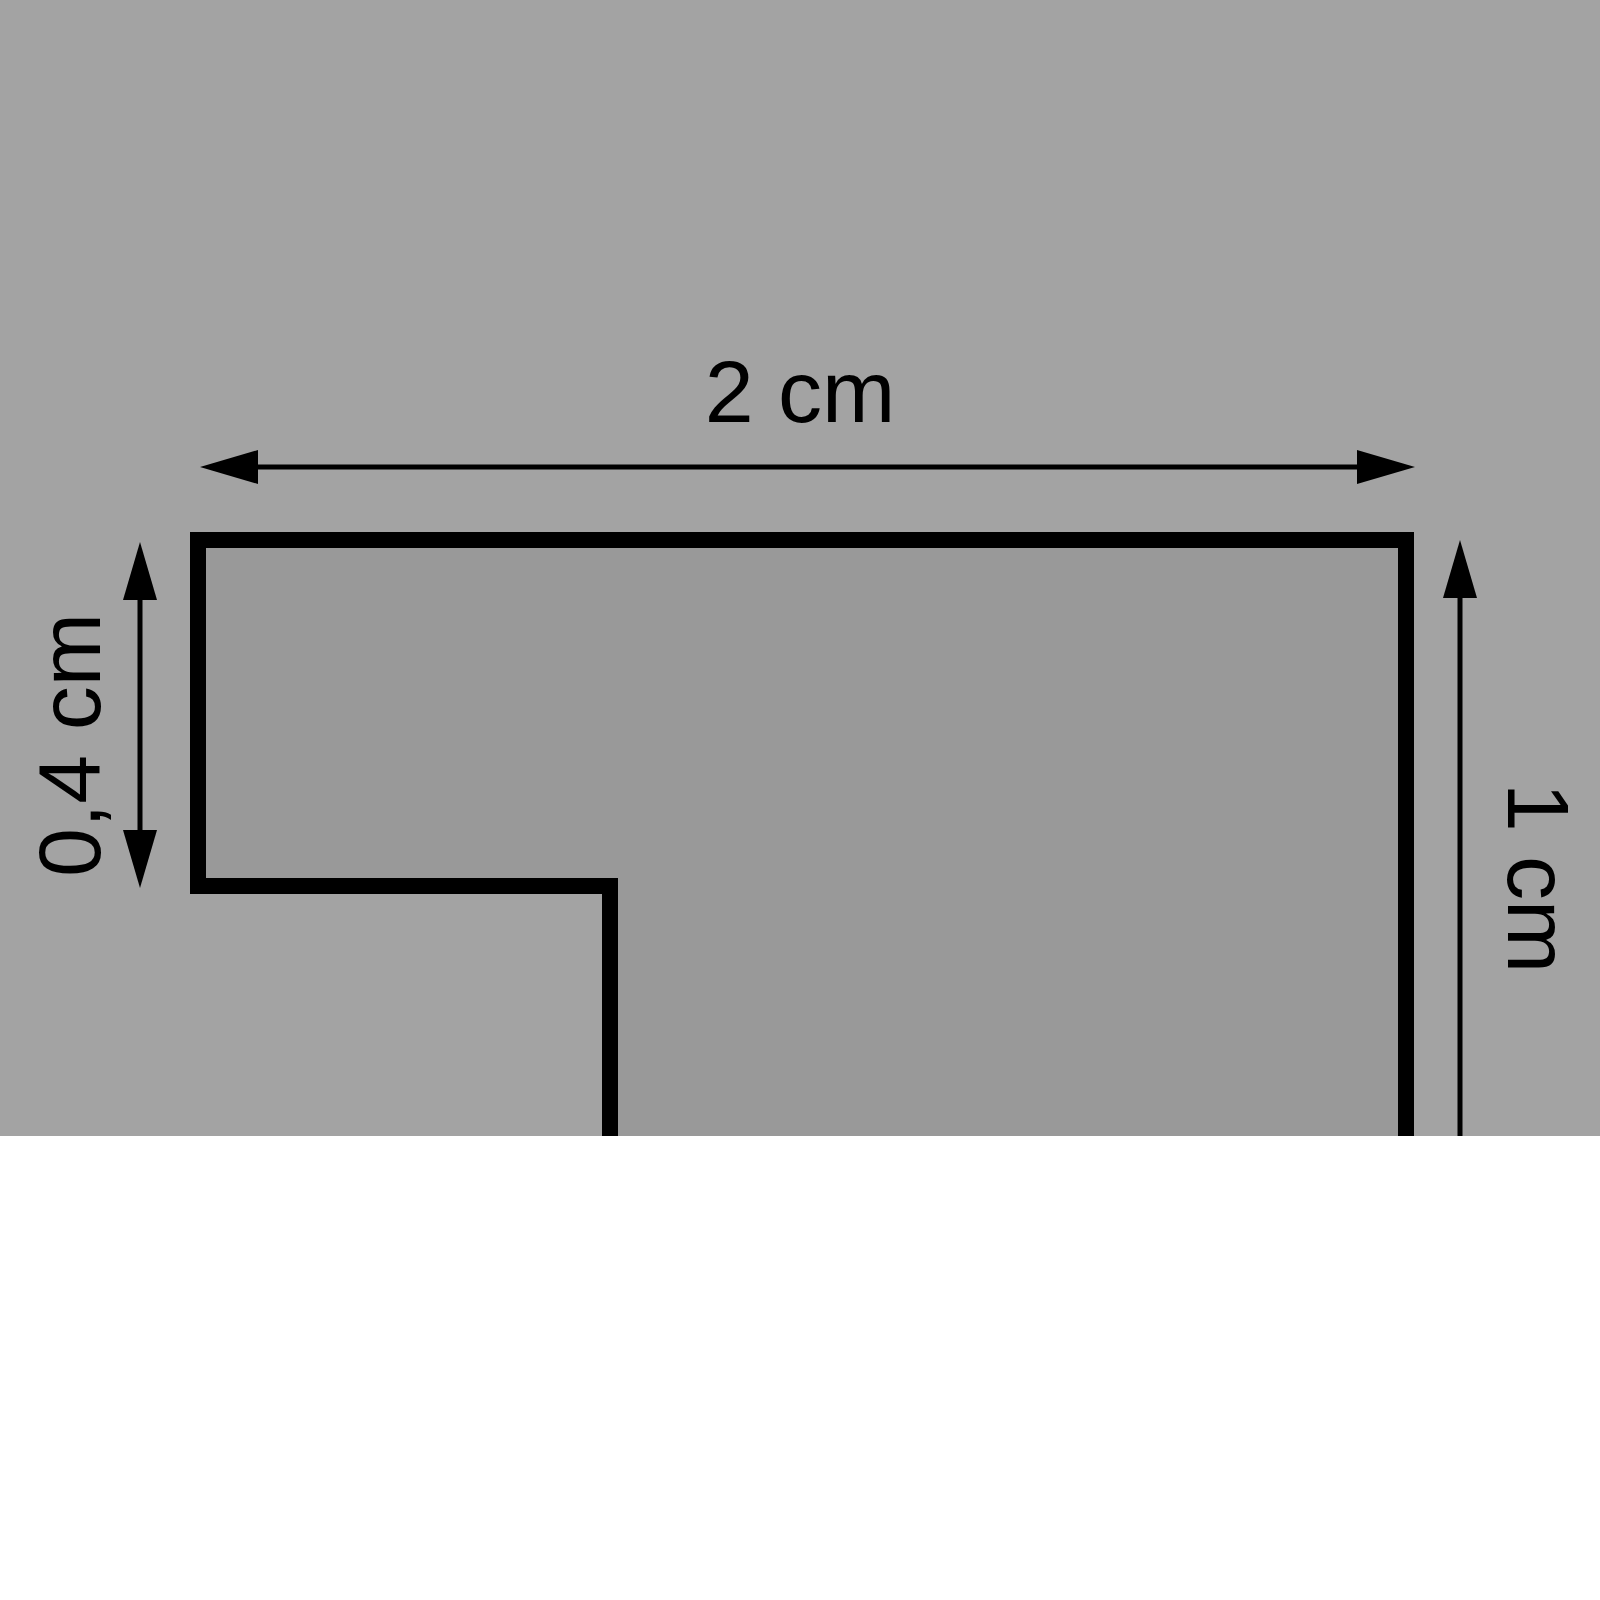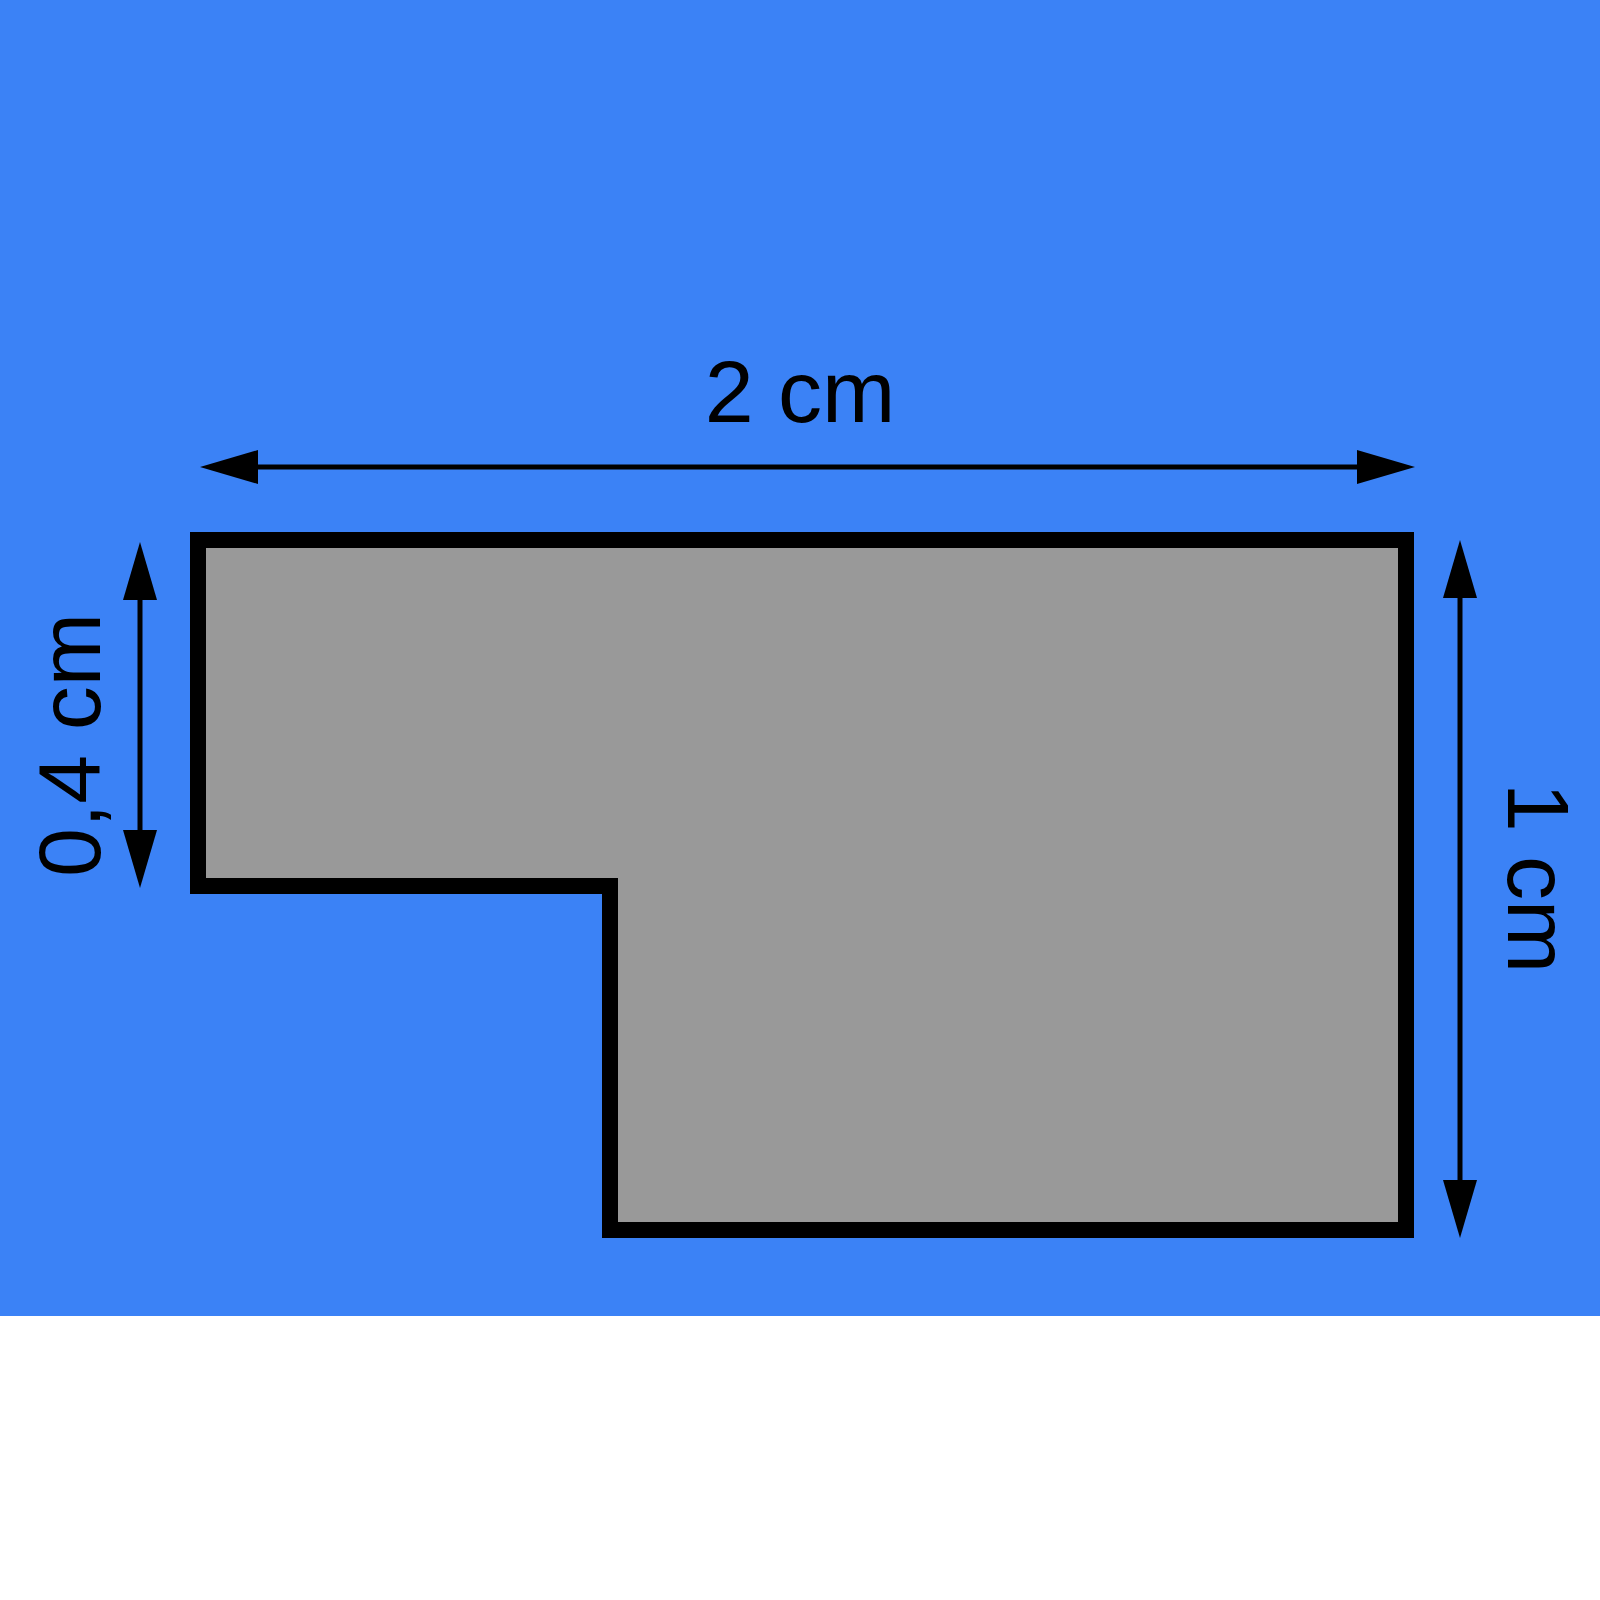--- a/index.html
+++ b/index.html
@@ -2,22 +2,22 @@
 <html><head>
 <meta charset="utf-8">
 <style>
   html, body {
     margin: 0;
     padding: 0;
     background: #ffffff;
   }
   .canvas-wrap {
     width: 1600px;
-    height: 1316px;
-    background: #3b82f6;
+    height: 1136px;
+    background: #a3a3a3;
     position: relative;
     overflow: hidden;
   }
   svg {
     display: block;
   }
   .dim-label {
     font-family: "Liberation Sans", "DejaVu Sans", sans-serif;
     font-size: 88px;
     font-weight: 400;

